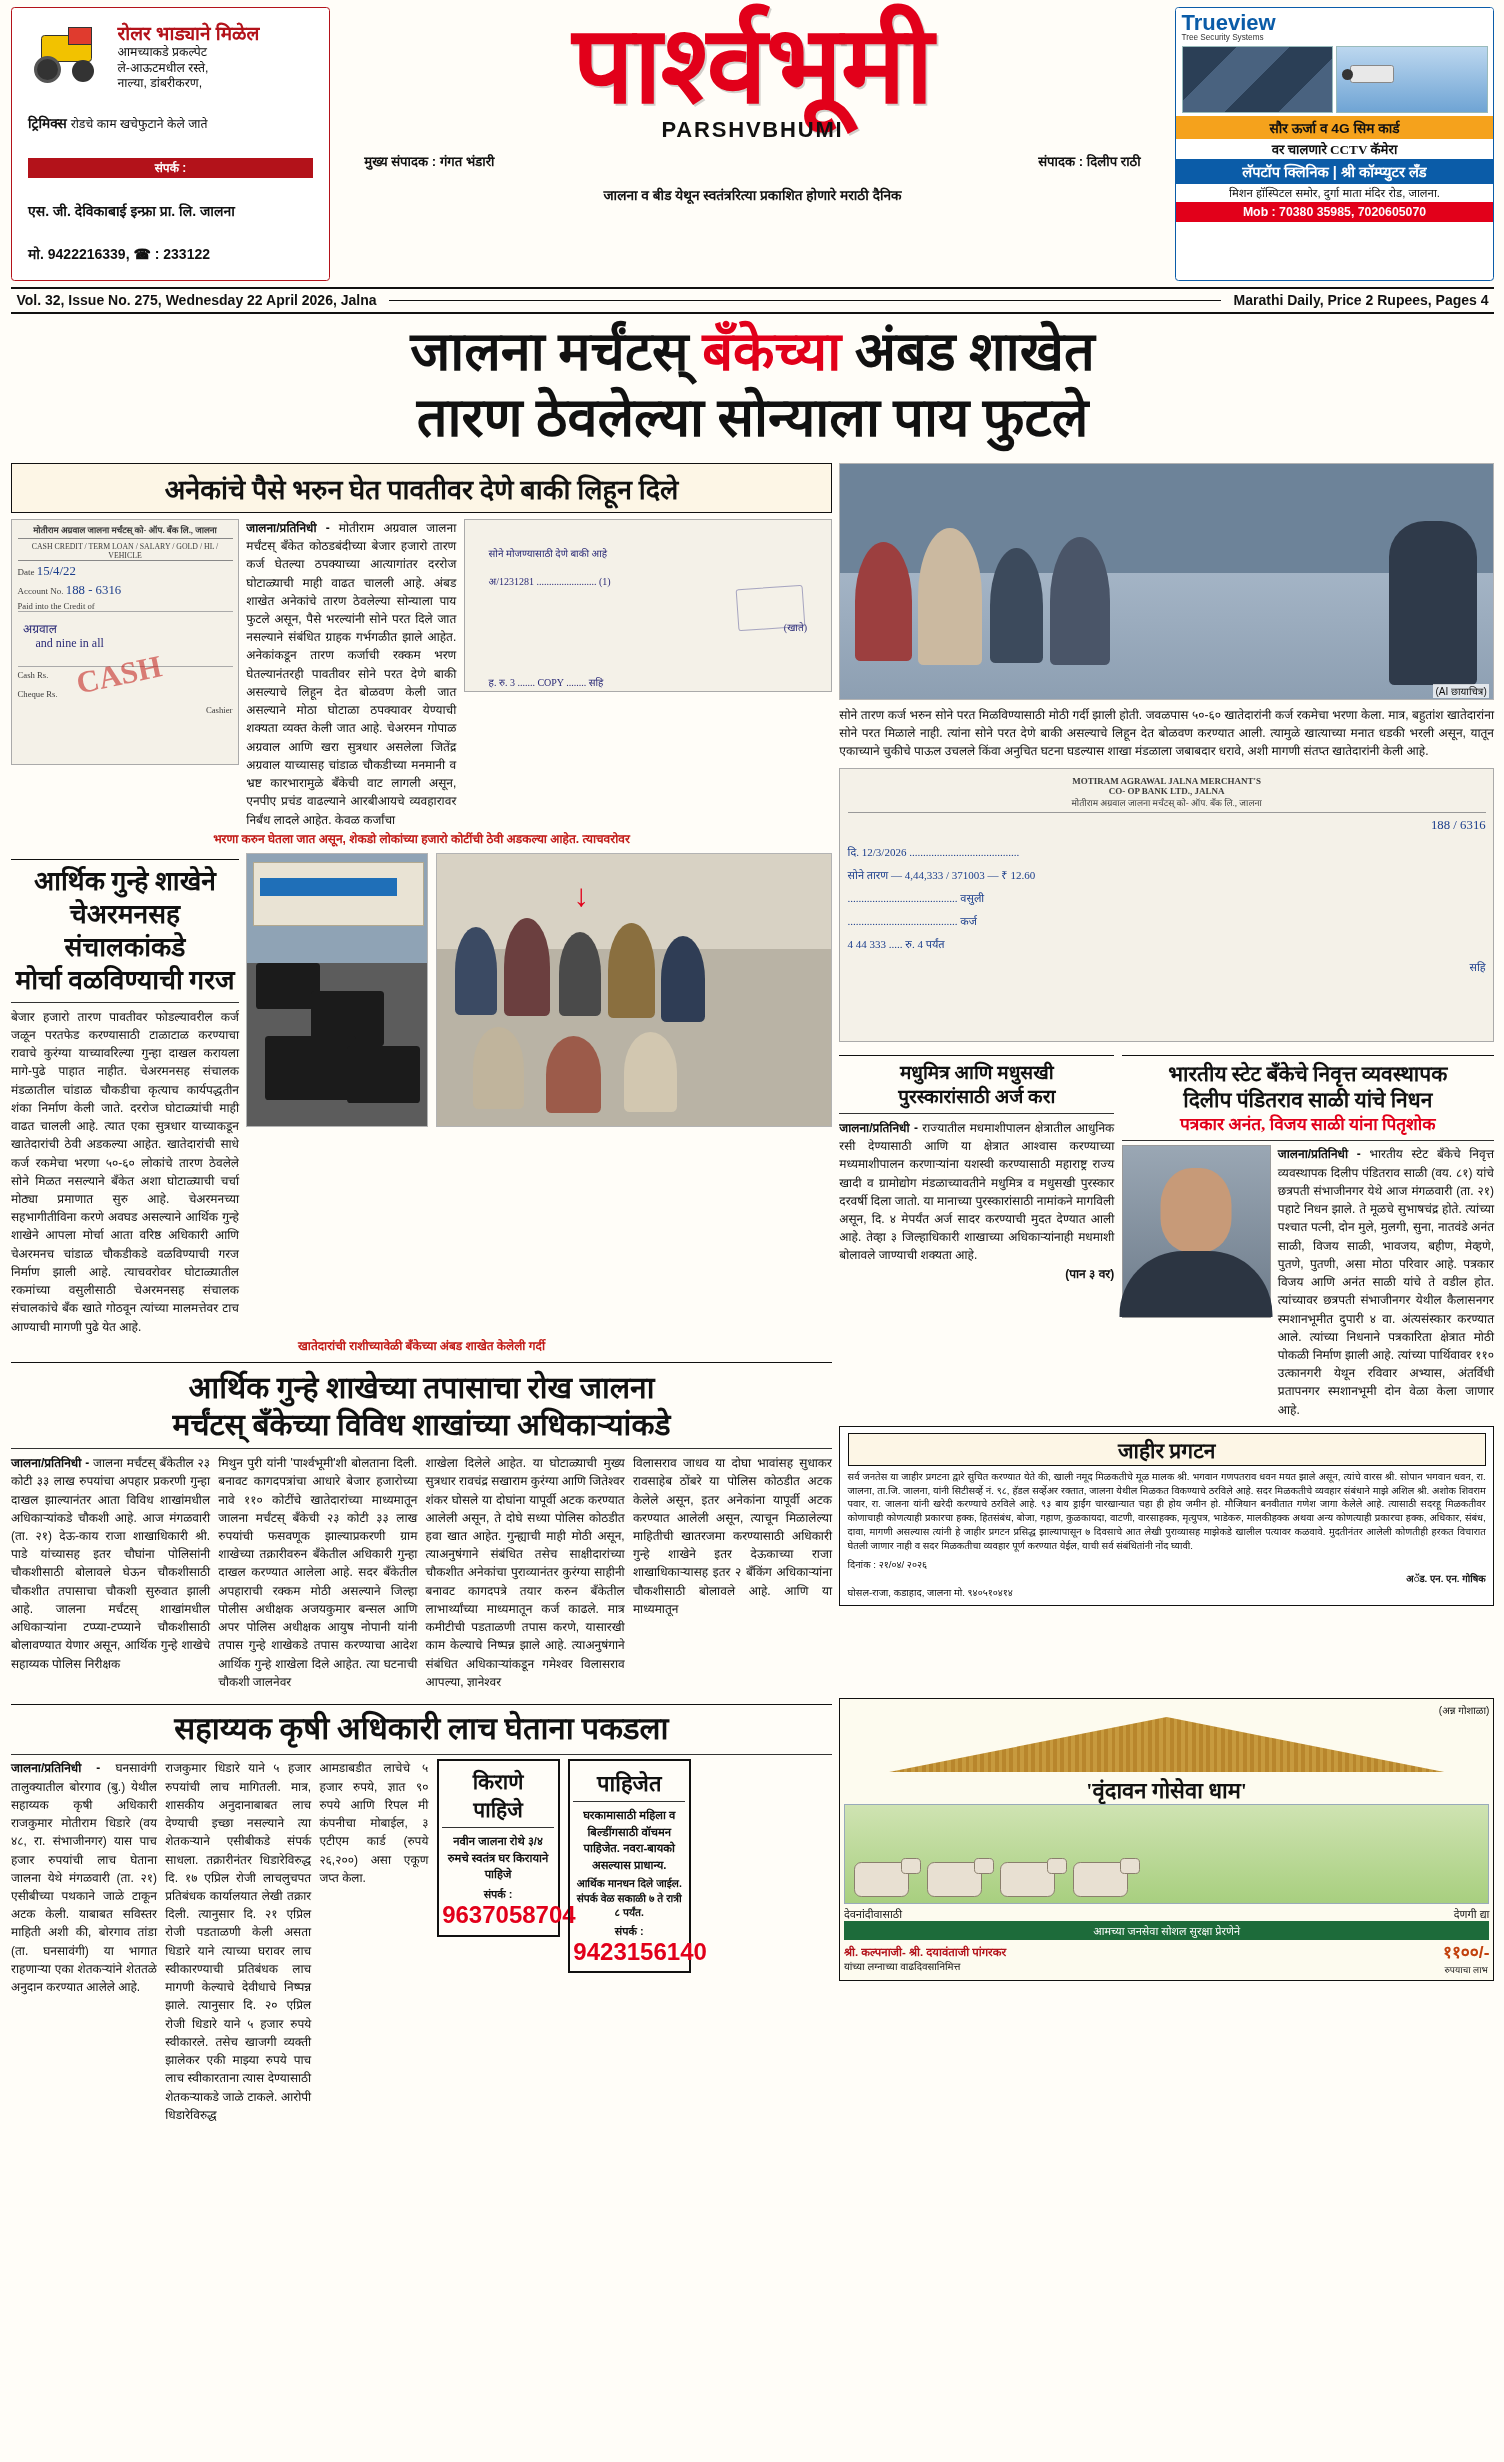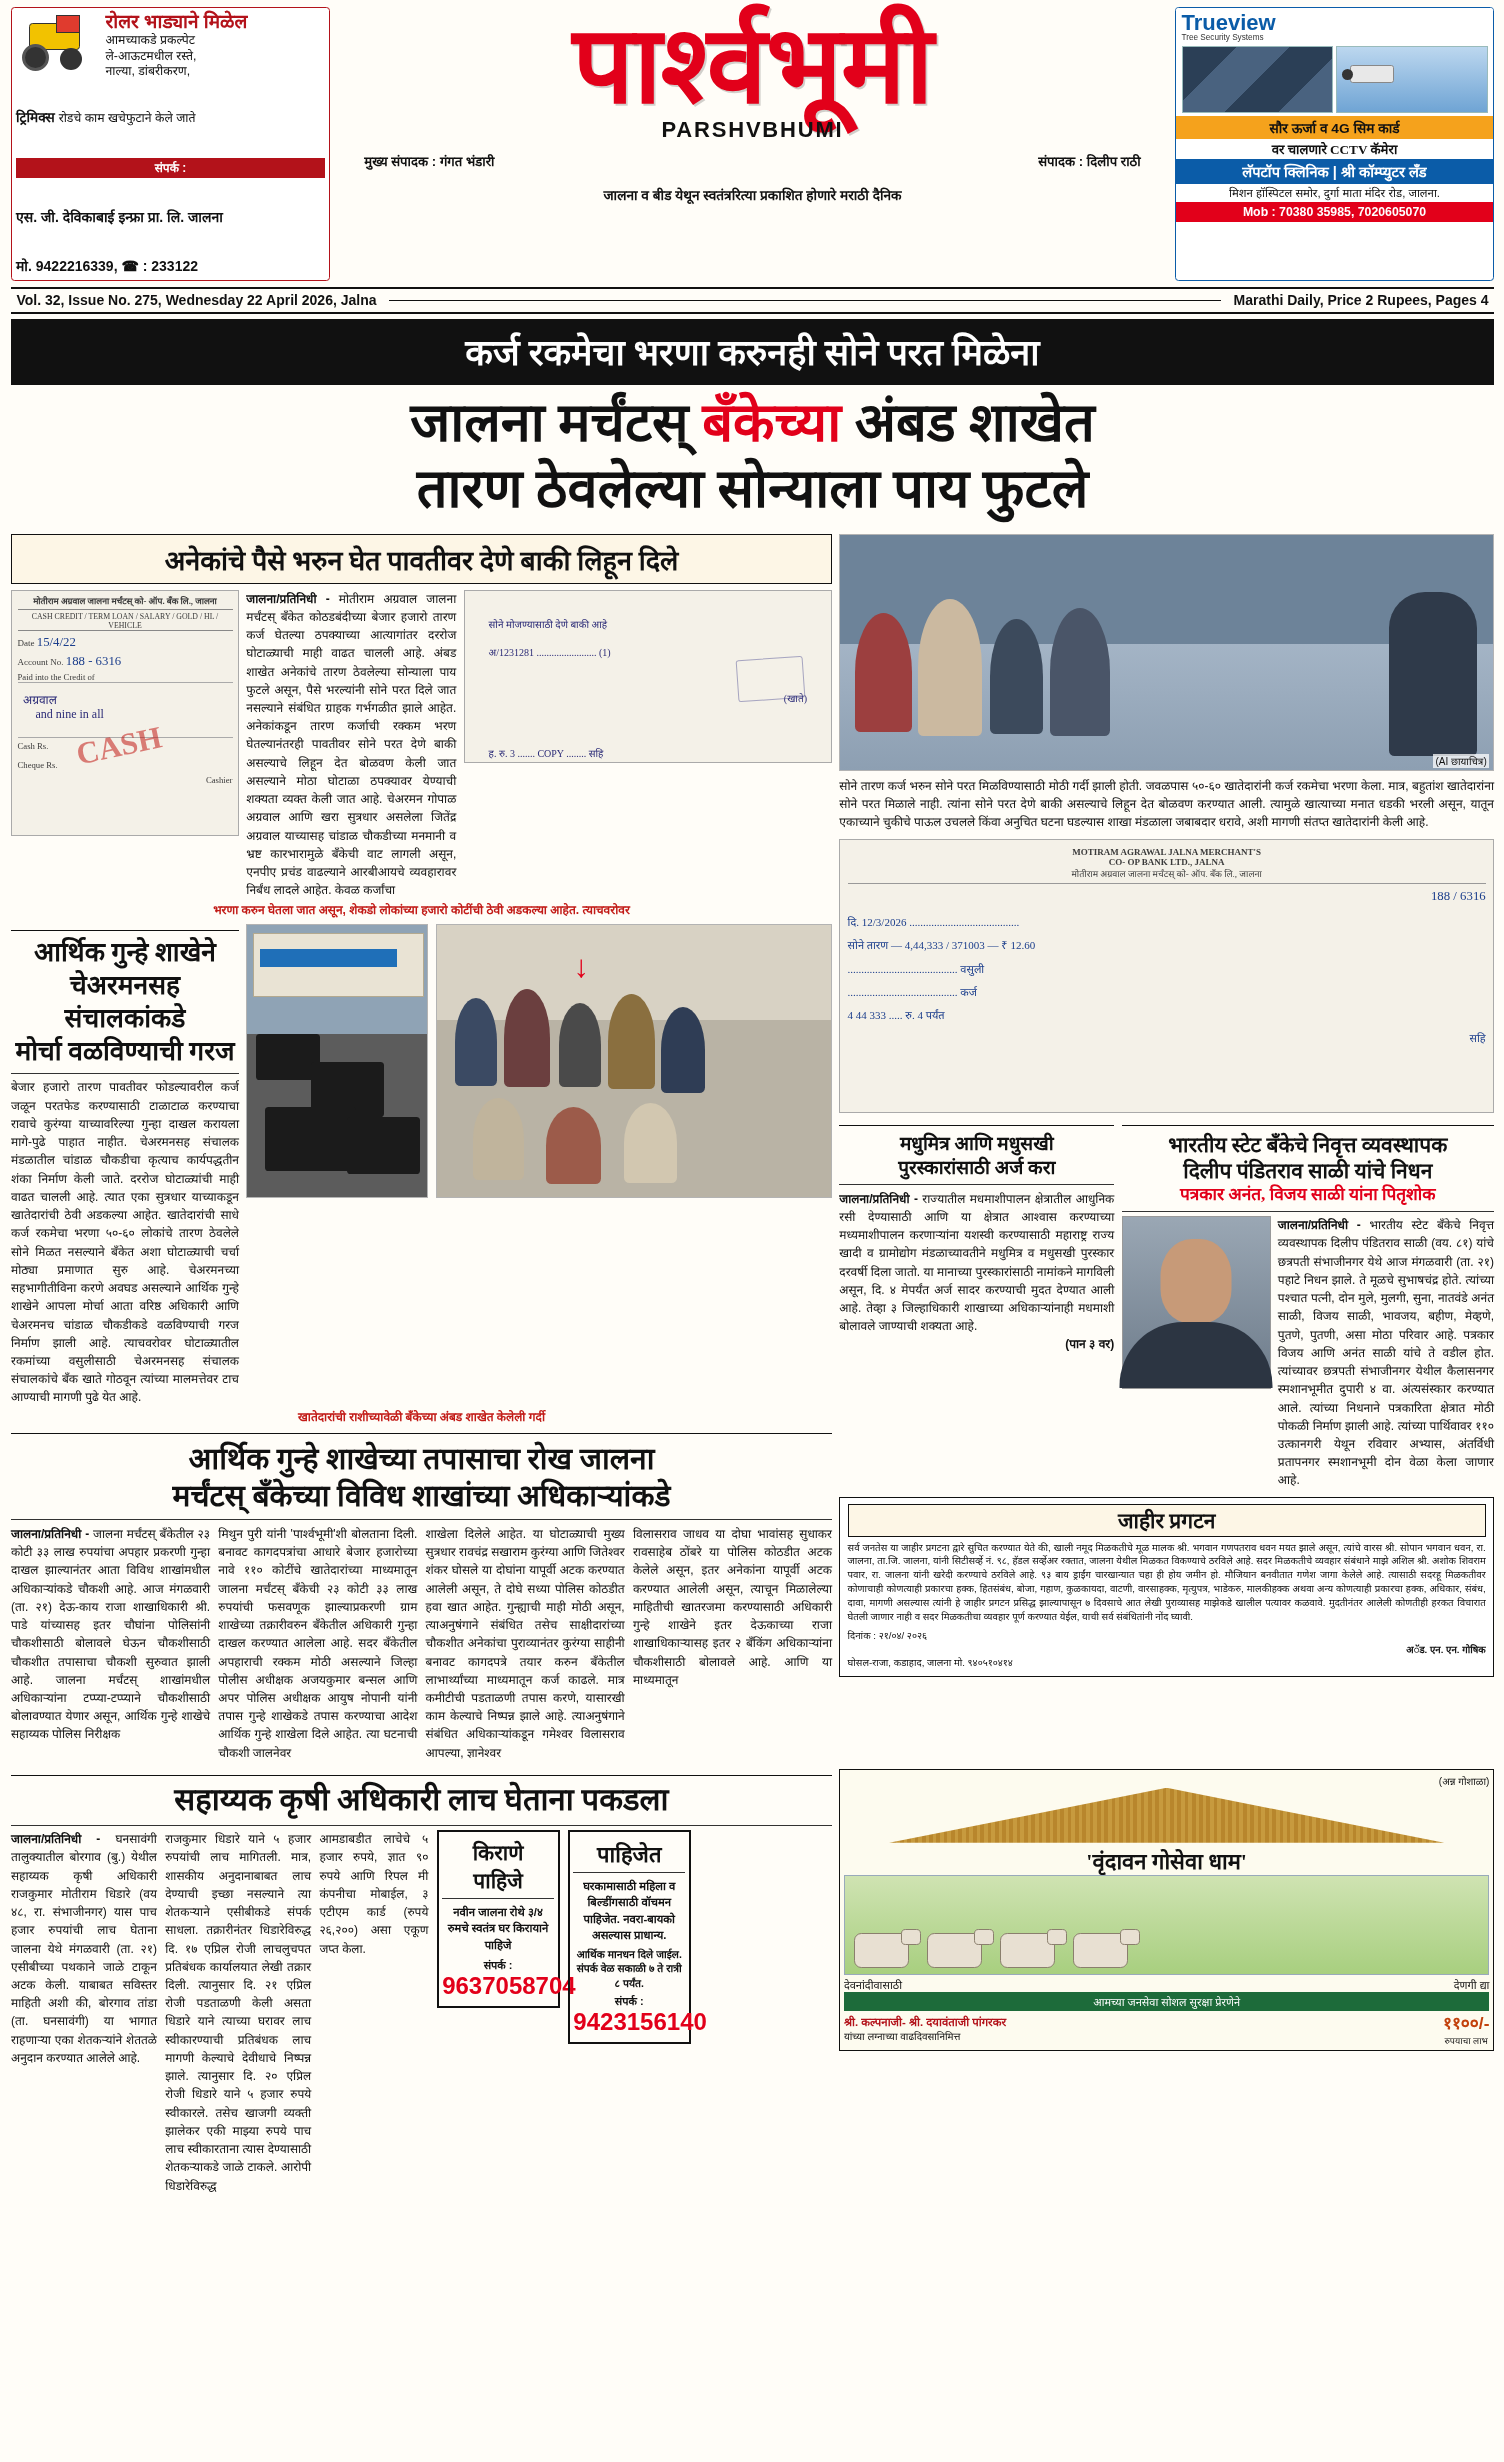--- a/index.html
+++ b/index.html
@@ -11,21 +11,21 @@
     color:#111;
     position:relative;
     overflow:hidden;
   }
   .page { width:1505px; height:2462px; position:relative; padding:7.3px 11px; }
 
   
   .masthead { display:flex; align-items:stretch; gap:7.3px; height:274px; }
   .ad-box {
     border:1.8px solid #b3121a; border-radius:3.6px;
-    width:319px; padding:4px; background:#fff;
+    width:319px; padding:16px; background:#fff;
     display:flex; flex-direction:column; justify-content:space-between;
   }
   .ad-left-top { display:flex; align-items:center; gap:5.5px; }
   .roller {
     width:84px; height:57px; position:relative; flex:none;
   }
   .roller .body { position:absolute; left:12.8px; top:5.5px; width:51px; height:27px; background:#f2c200; border:1.8px solid #333; border-radius:3.6px;}
   .roller .cab { position:absolute; left:40px; top:-1.8px; width:24px; height:18px; background:#e03b2e; border:1.8px solid #333;}
   .roller .w1 { position:absolute; left:5.5px; top:27px; width:27px; height:27px; border-radius:50%; background:#333; border:3.6px solid #555;}
   .roller .w2 { position:absolute; left:44px; top:31px; width:22px; height:22px; border-radius:50%; background:#333;}
@@ -195,21 +195,20 @@
     </div>
   </div>
 
   <div class="rule-thick"></div>
   <div class="issue-bar">
     <span>Vol. 32, Issue No. 275, Wednesday 22 April 2026, Jalna</span>
     <span class="mid-line"></span>
     <span>Marathi Daily, Price 2 Rupees, Pages 4</span>
   </div>
 
-  <div class="black-band">कर्ज रकमेचा भरणा करुनही सोने परत मिळेना</div>
   <div class="mega">
     <span>जालना मर्चंटस् </span><span class="red">बँकेच्या</span><span> अंबड शाखेत</span>
   </div>
   <div class="mega2">
     <span>तारण ठेवलेल्या </span><span class="red">सोन्याला पाय</span><span> फुटले</span>
   </div>
 
   <div class="cols">
 
     <div class="colA">

